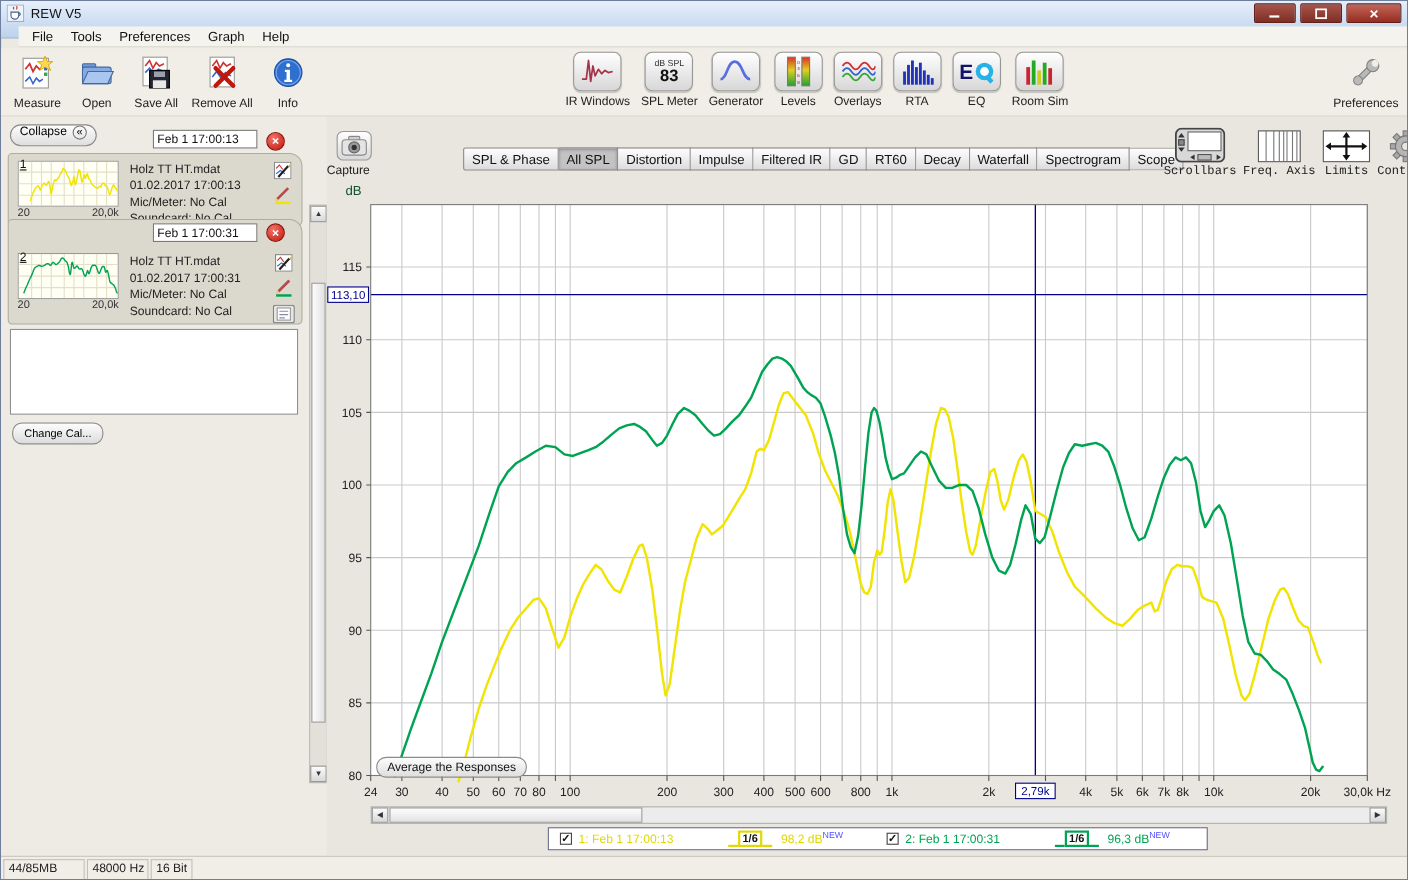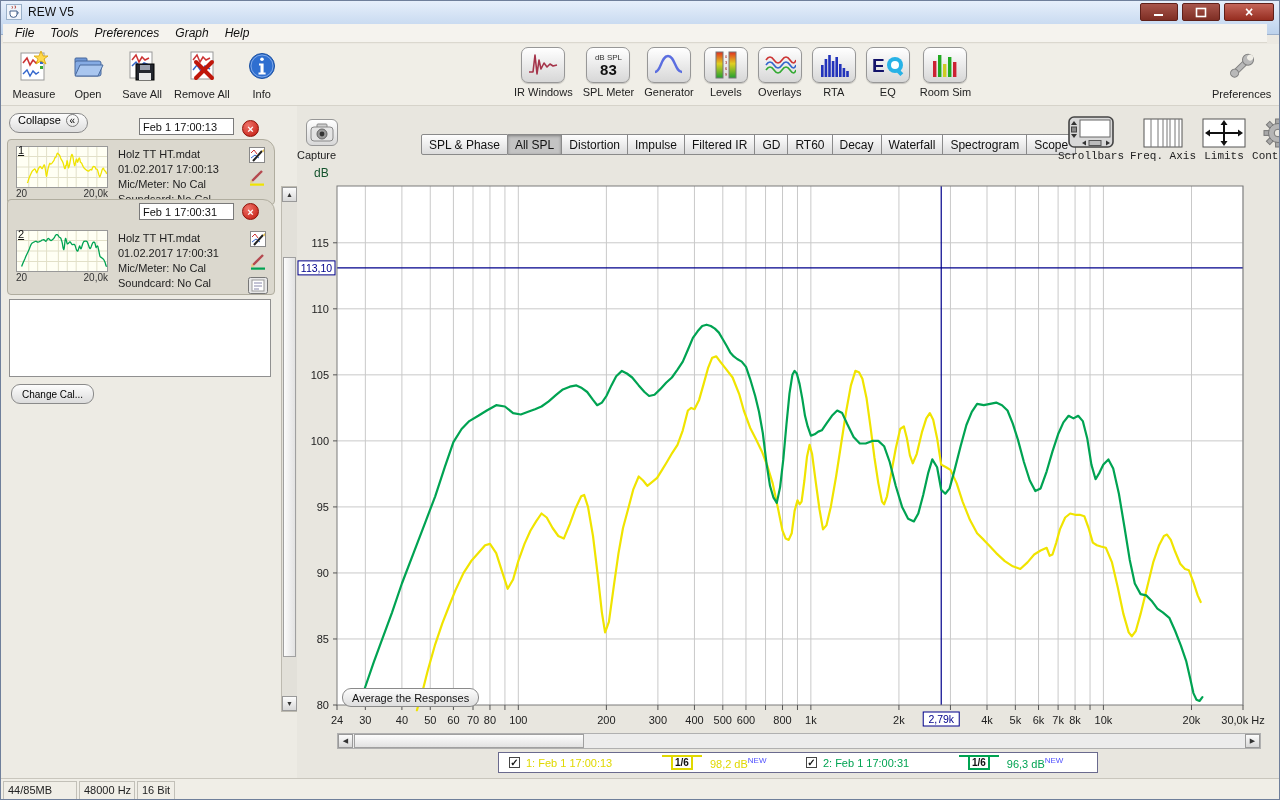--- a/index.html
+++ b/index.html
@@ -10,22 +10,22 @@
   .titlebar{position:absolute;left:0;top:0;width:1280px;height:34px;
             background:linear-gradient(#e6effb,#bdd2ec);border-bottom:1px solid #9cb0cc;text-decoration:underline;}
   .title-icon{position:absolute;left:5px;top:3px;width:16px;height:16px;}
   .title-text{position:absolute;left:27px;top:4px;font-size:12px;color:#111;}
   .winbtn{position:absolute;top:2px;height:18px;border:1px solid #5f201a;border-radius:2px;
           display:flex;align-items:center;justify-content:center;color:#fff;}
   .winbtn.min{left:1139px;width:38px;background:linear-gradient(#a8554c,#7e2e24);}
   .winbtn.max{left:1181px;width:38px;background:linear-gradient(#a8554c,#7e2e24);}
   .winbtn.close{left:1223px;width:50px;background:linear-gradient(#c4655a,#962d20);font-size:14px;font-weight:bold;}
   
-  .menubar{position:absolute;left:2px;top:23px;width:1264px;height:19px;background:#f5f3ee;
-           border-bottom:1px solid #dbd8cf;display:flex;align-items:center;padding-left:4px;font-style:italic;}
+  .menubar{position:absolute;left:16px;top:23px;width:1264px;height:19px;background:#f5f3ee;
+           border-bottom:1px solid #dbd8cf;display:flex;align-items:center;padding-left:4px;}
   .menu-item{padding:2px 8px;font-size:12px;color:#111;}
   
   .toolbar{position:absolute;left:0;top:43px;width:1280px;height:62px;background:#f0eee7;
            border-bottom:1px solid #d6d3ca;}
   .tb-group{position:absolute;top:3px;display:flex;}
   .tb-item{display:flex;flex-direction:column;align-items:center;margin:0 5px;min-width:44px;}
   .tb-item .ic{height:38px;display:flex;align-items:center;justify-content:center;}
   .tb-item .btnic{width:44px;height:36px;border:1px solid #979797;border-radius:7px;
         background:linear-gradient(#ffffff,#d7d7d7);box-shadow:0 1px 1px rgba(0,0,0,.18);
         display:flex;align-items:center;justify-content:center;}
@@ -83,21 +83,21 @@
   .hsb .arr{position:absolute;top:0px;width:15px;height:14px;background:linear-gradient(#fcfcfc,#d8d8d8);
         border:1px solid #999;font-size:7px;display:flex;align-items:center;justify-content:center;color:#333;}
   .hsb .thumbh{position:absolute;left:16px;top:0px;width:230px;height:14px;
         background:linear-gradient(#fdfdfd,#e2e2e2);border:1px solid #a0a0a0;}
   
   .legendbar{position:absolute;left:497px;top:751px;width:600px;height:21px;background:#fff;
         border:1px solid #6a6a8e;display:flex;align-items:center;font-size:11px;}
   .chk{width:11px;height:11px;border:1px solid #444;background:#fff;font-size:10px;line-height:10px;
         text-align:center;font-weight:bold;color:#111;margin:0 6px 0 10px;}
   .leg-label{width:128px;white-space:nowrap;overflow:hidden;}
-  .smooth{display:flex;align-items:flex-start;margin:16px 8px;}
+  .smooth{display:flex;align-items:flex-end;margin:16px 8px;}
   .smooth .seg{width:9px;height:2px;}
   .smooth .box{border-width:2px;border-style:solid;background:#fff;color:#111;font-size:10px;font-weight:bold;
         padding:0 2px;line-height:11px;}
   .leg-val{width:86px;white-space:nowrap;}
   .leg-val sup{color:#5050ff;font-size:8px;}
   
   .statusbar{position:absolute;left:0;top:777px;width:1280px;height:23px;background:#f0eee7;border-top:1px solid #c9c6bd;}
   .st-cell{position:absolute;top:2px;height:22px;border:1px solid #c2c0b8;font-size:11px;color:#222;
         padding:2px 4px;white-space:nowrap;}
   svg{display:block;}

